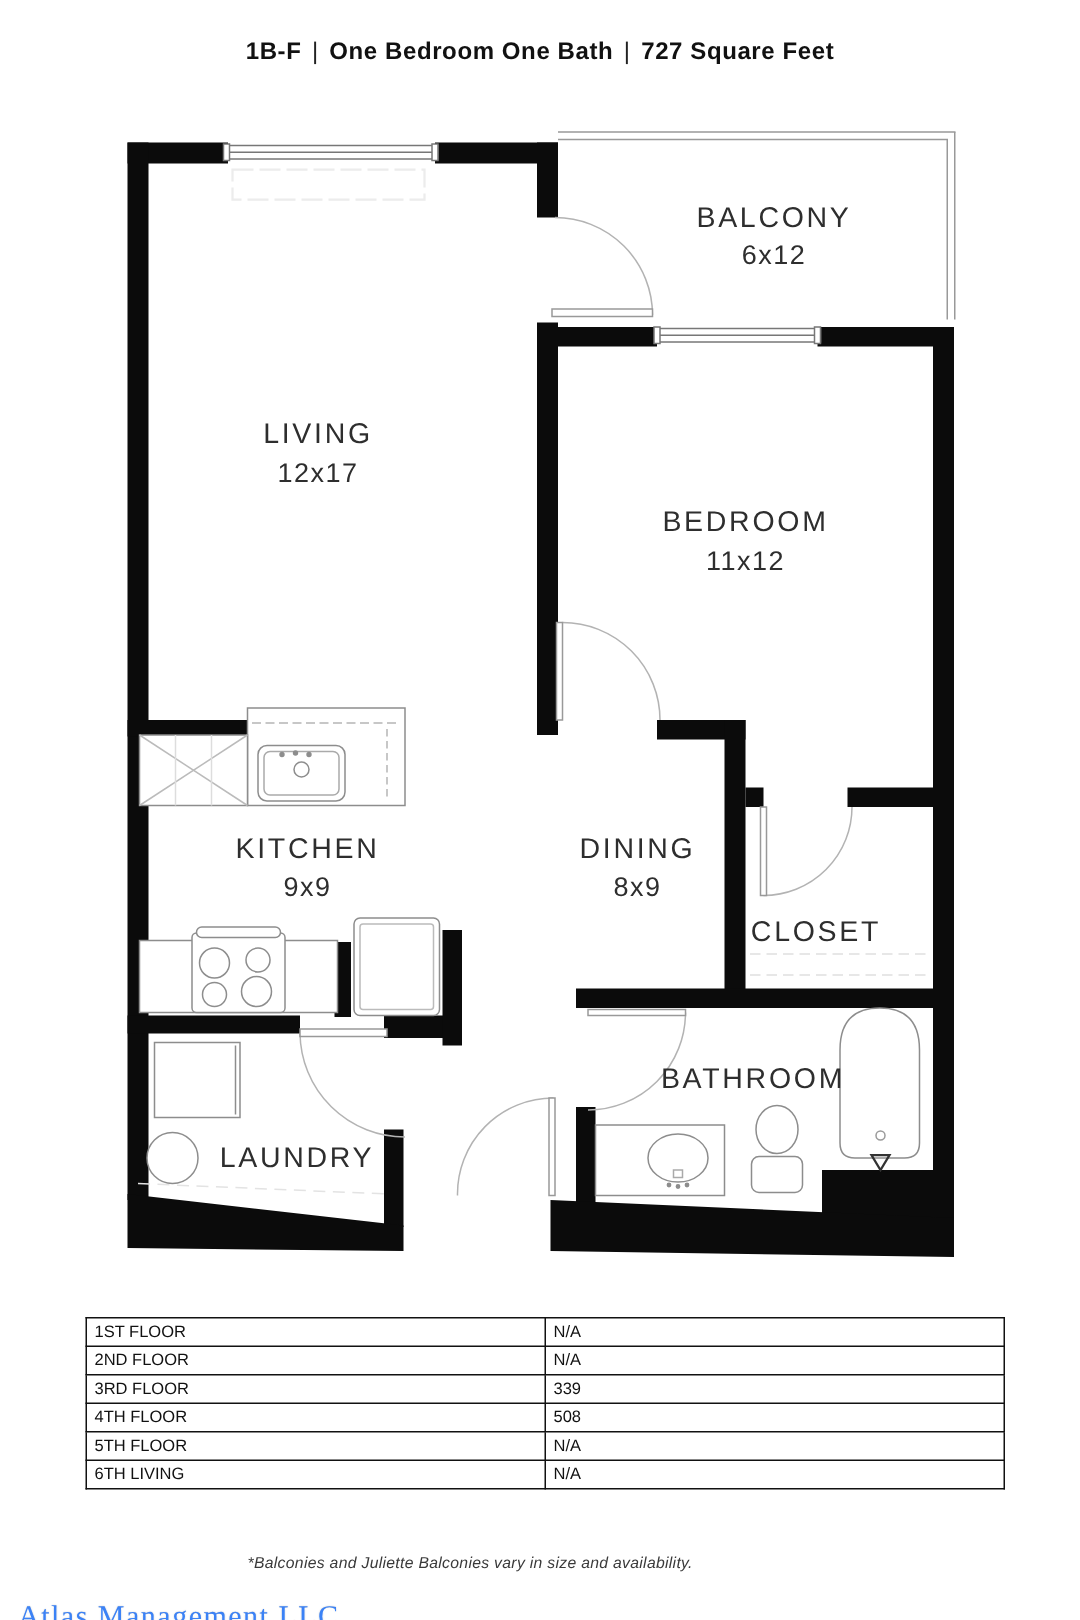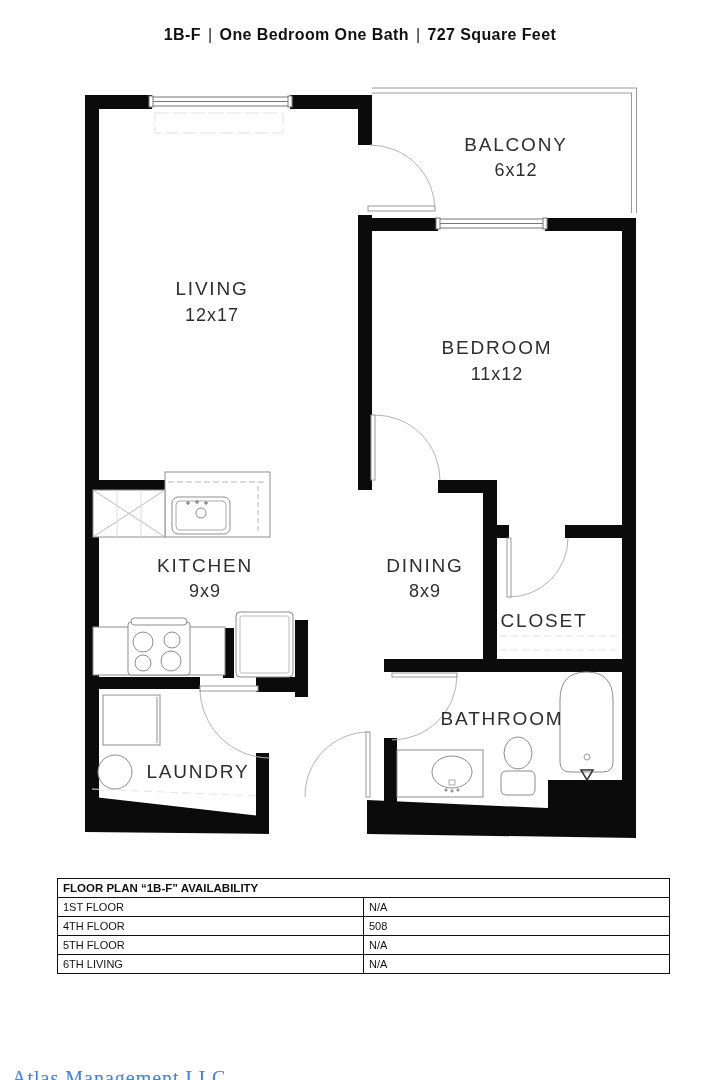--- a/index.html
+++ b/index.html
@@ -213,37 +213,43 @@
       <text class="room-name" x="544" y="627">CLOSET</text>
 
       <text class="room-name" x="198" y="778">LAUNDRY</text>
 
       <text class="room-name" x="502" y="725">BATHROOM</text>
     </g>
   </svg>
 
   <table class="avail-table">
     <tbody>
-        <tr>
-      <td class="tbl-title" colspan="2">FLOOR PLAN “1B-F” AVAILABILITY</td>
-    </tr>
     <tr>
       <td>1ST FLOOR</td>
       <td>N/A</td>
+    </tr>
+    <tr>
+      <td>2ND FLOOR</td>
+      <td>N/A</td>
+    </tr>
+    <tr>
+      <td>3RD FLOOR</td>
+      <td>339</td>
     </tr>
     <tr>
       <td>4TH FLOOR</td>
       <td>508</td>
     </tr>
     <tr>
       <td>5TH FLOOR</td>
       <td>N/A</td>
     </tr>
     <tr>
       <td>6TH LIVING</td>
       <td>N/A</td>
     </tr>
   </tbody>
     </table>
 
   <div class="watermark">Atlas Management LLC</div>
+  <div class="disclaimer">*Balconies and Juliette Balconies vary in size and availability.</div>
 
 </div>
 
 </body></html>

